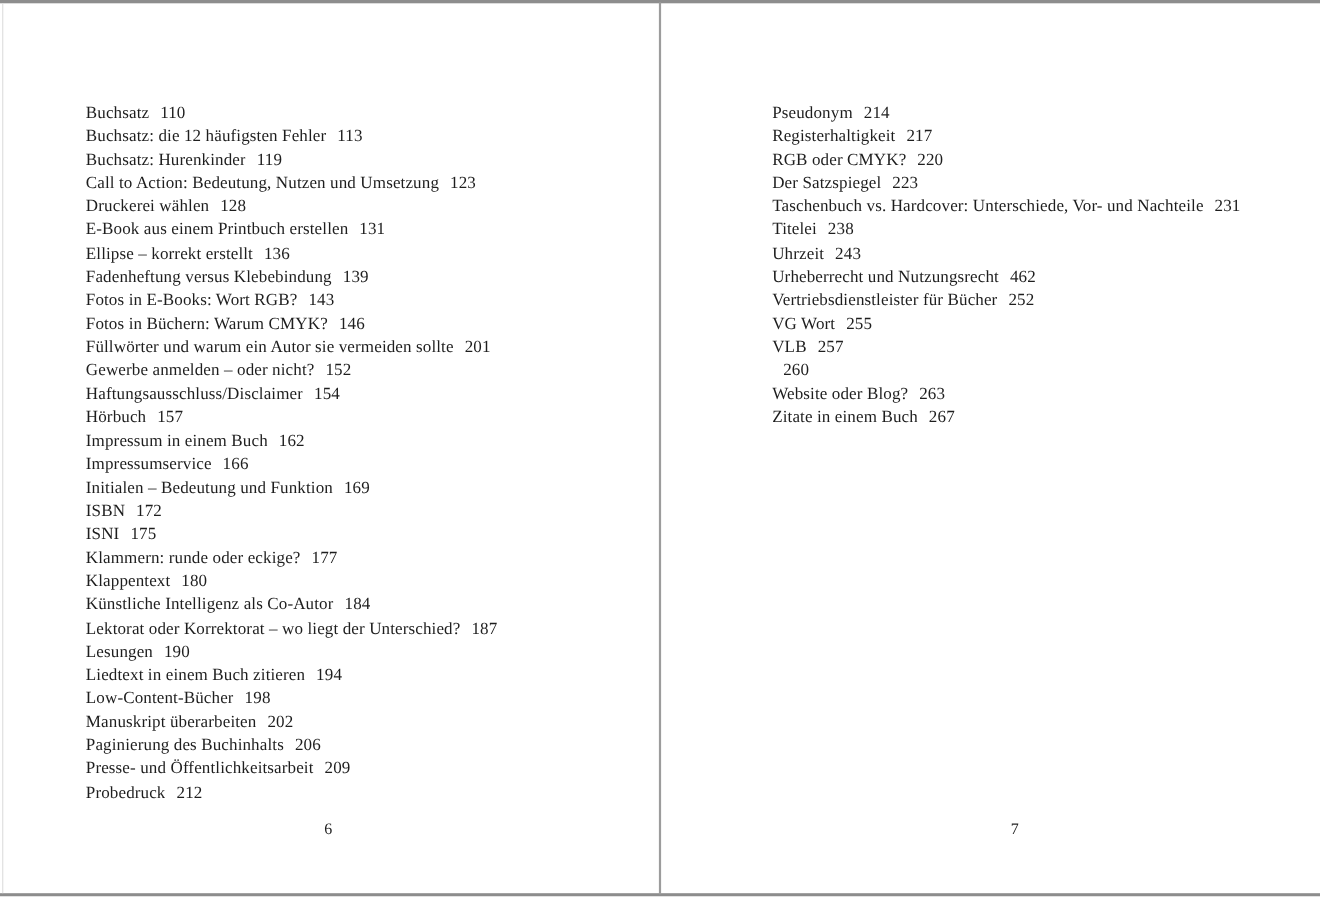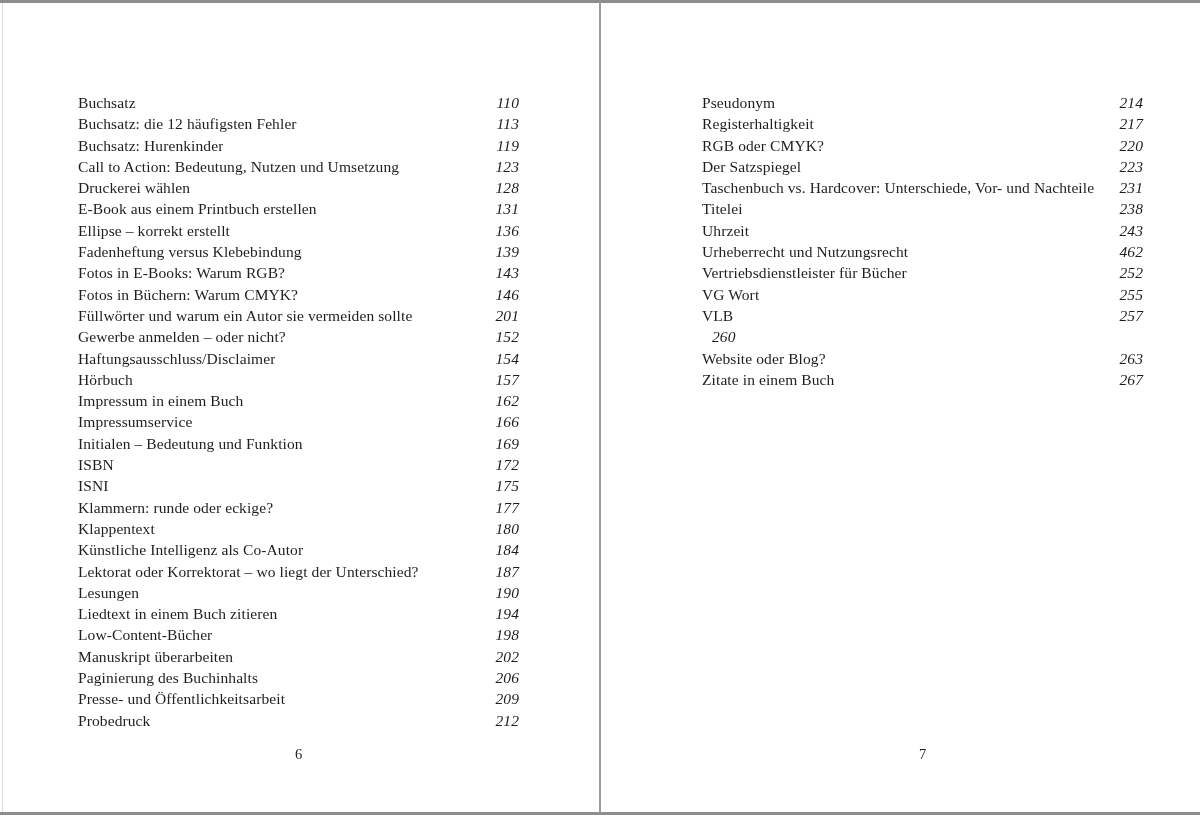--- a/index.html
+++ b/index.html
@@ -28,27 +28,27 @@
   .page {
     position: absolute; top: 0; width: 600px; height: 815px;
     background: transparent;
   }
   .page.left-page { left: 0; }
   .page.right-page { left: 624px; }
   .toc-list {
     position: absolute; top: 92px; left: 78px; width: 441px;
   }
   .toc-row {
-    display: flex; justify-content: space-between; align-items: baseline;
+    display: flex; justify-content: flex-start; align-items: baseline;
     font-size: 15.5px; line-height: 21.3px;
     white-space: nowrap;
     letter-spacing: 0.1px;
   }
   .toc-label { overflow: hidden; }
-  .toc-page { text-align: right; padding-left: 10px; font-style: italic; }
+  .toc-page { text-align: right; padding-left: 10px; }
   .folio {
     position: absolute; top: 745px; left: 78px; width: 441px;
     text-align: center; font-size: 14.5px; line-height: 18px;
   }
 </style>
 </head>
 <body>
 
 <div class="edge-bar top"></div>
 <div class="edge-bar bottom"></div>
@@ -91,21 +91,21 @@
         <span class="toc-label">Ellipse – korrekt erstellt</span>
         <span class="toc-page">136</span>
       </div>
 
       <div class="toc-row">
         <span class="toc-label">Fadenheftung versus Klebebindung</span>
         <span class="toc-page">139</span>
       </div>
 
       <div class="toc-row">
-        <span class="toc-label">Fotos in E-Books: Warum RGB?</span>
+        <span class="toc-label">Fotos in E-Books: Wort RGB?</span>
         <span class="toc-page">143</span>
       </div>
 
       <div class="toc-row">
         <span class="toc-label">Fotos in Büchern: Warum CMYK?</span>
         <span class="toc-page">146</span>
       </div>
 
       <div class="toc-row">
         <span class="toc-label">Füllwörter und warum ein Autor sie vermeiden sollte</span>

